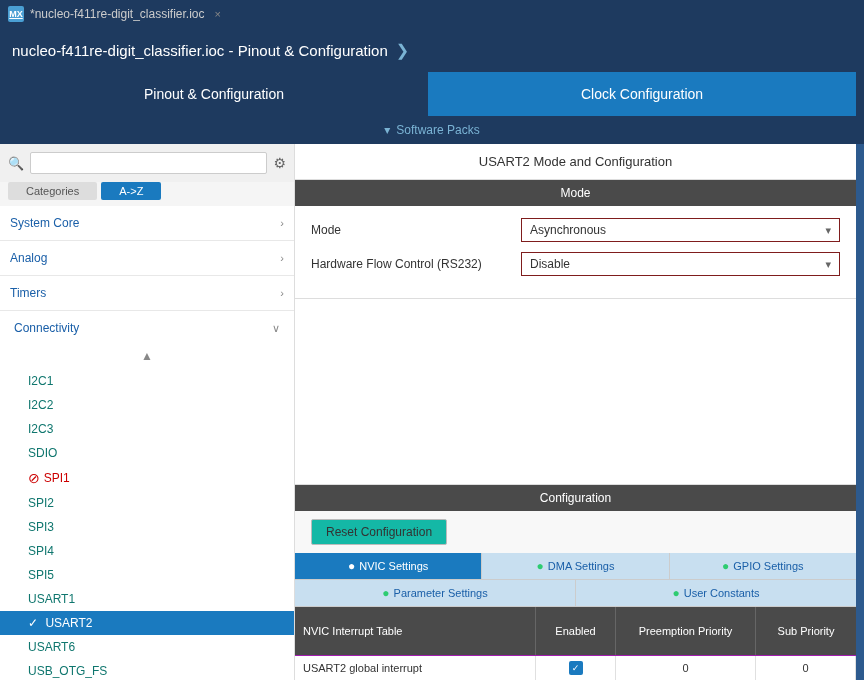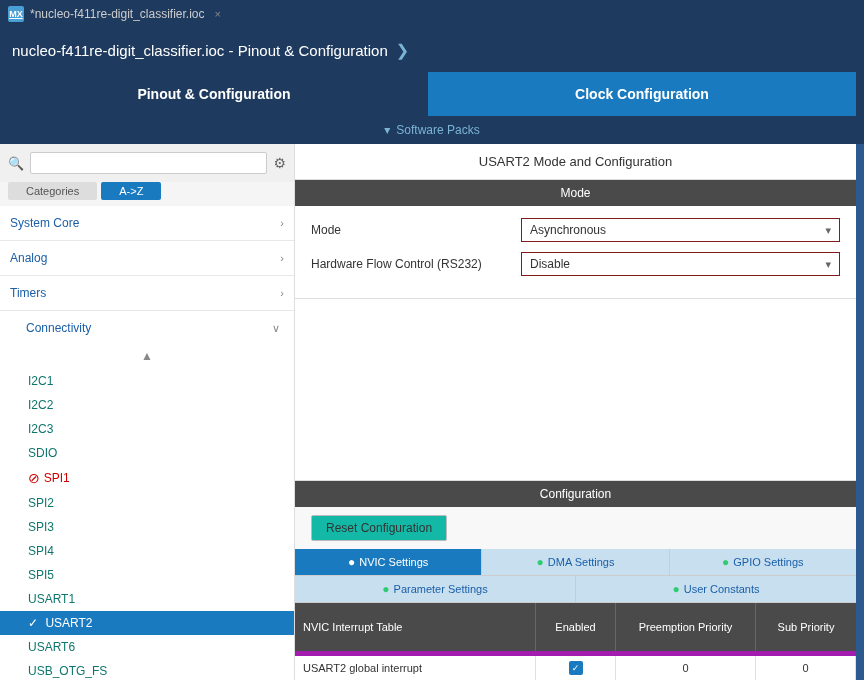--- a/index.html
+++ b/index.html
@@ -33,21 +33,21 @@
     .main-tabs {
       display: flex;
       height: 44px;
     }
     .main-tab {
       display: flex;
       align-items: center;
       justify-content: center;
       flex: 1;
       font-size: 14px;
-      font-weight: 700;
+      font-weight: 400;
       cursor: pointer;
     }
     .main-tab.active { background: #1e3a5f; color: white; }
     .main-tab.clock { background: #1a7abf; color: white; }
 
     
     .software-packs-bar {
       background: #1e3a5f;
       height: 28px;
       display: flex;
@@ -122,21 +122,21 @@
     .category-chevron { color: #888; font-size: 11px; }
 
     .connectivity-section { background: white; border-bottom: 1px solid #e0e0e0; }
     .connectivity-header {
       display: flex;
       align-items: center;
       justify-content: space-between;
       padding: 10px 14px;
       cursor: pointer;
     }
-    .connectivity-label { color: #1a5fa8; font-size: 12px; margin-left: 12px; }
+    .connectivity-label { color: #1a5fa8; font-size: 12px; }
 
     .scroll-indicator {
       display: flex;
       justify-content: center;
       padding: 4px;
     }
     .scroll-up { color: #888; font-size: 12px; }
 
     .sub-items { padding: 2px 0; }
     .sub-item {
@@ -257,21 +257,21 @@
       padding: 18px 8px;
       border-right: 1px solid #666;
       text-align: center;
     }
     .nvic-th:last-child { border-right: none; }
     .nvic-th.left { text-align: left; }
 
     .nvic-row {
       display: grid;
       grid-template-columns: 1fr 80px 140px 100px;
-      border-top: 5px solid #a21caf;
+      border-top: 1px solid #a21caf;
       font-size: 11px;
     }
     .nvic-td {
       padding: 5px 8px;
       border-right: 1px solid #e0e0e0;
       display: flex;
       align-items: center;
       justify-content: center;
     }
     .nvic-td.left { justify-content: flex-start; }

